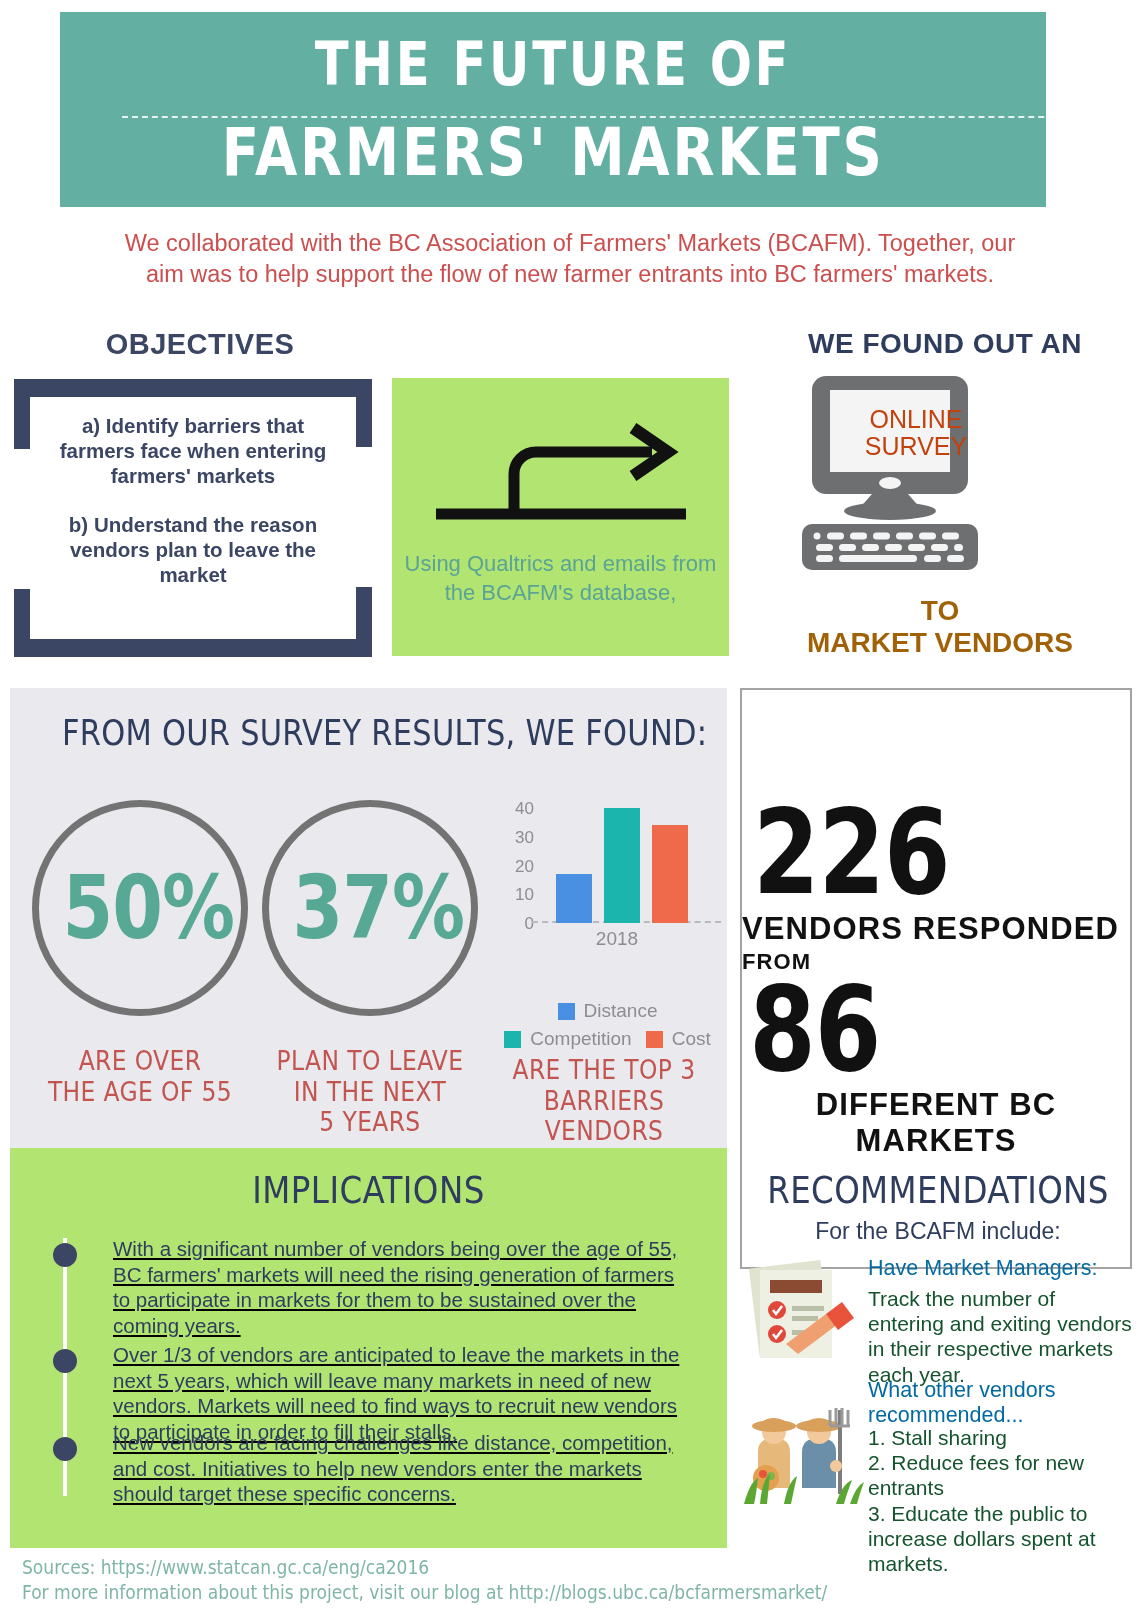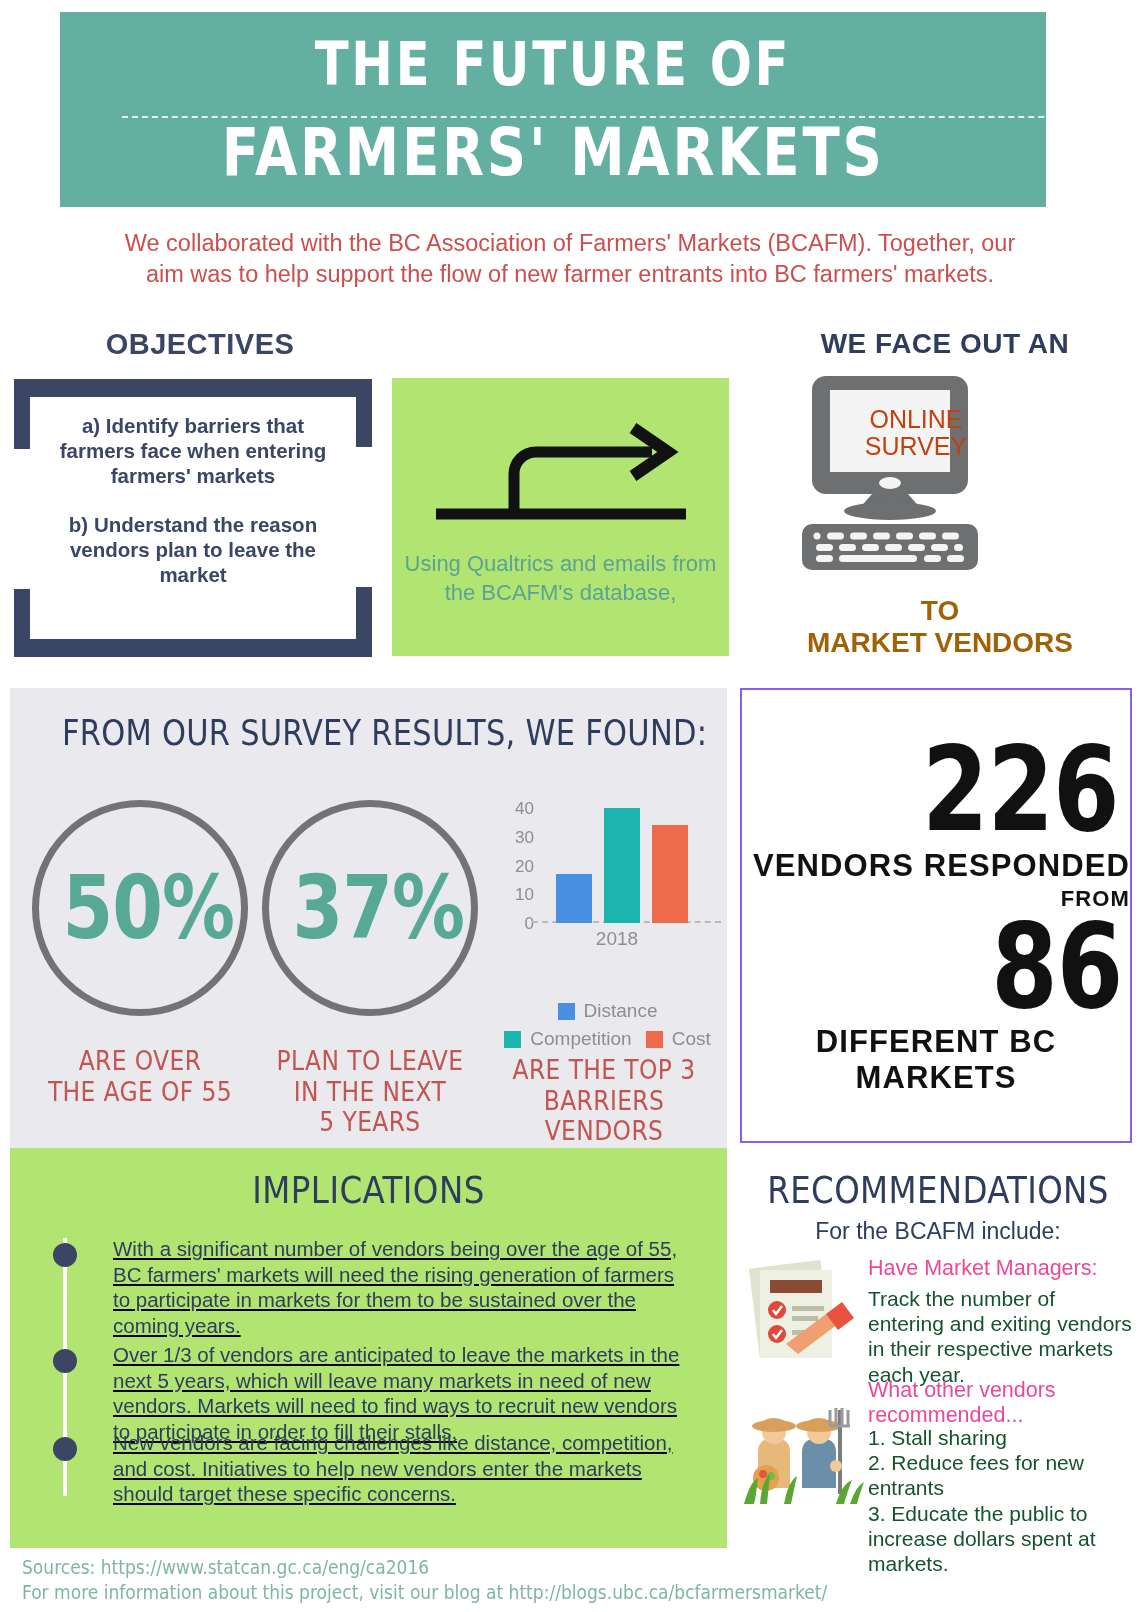--- a/index.html
+++ b/index.html
@@ -228,25 +228,25 @@
   .legend { position: absolute; left: 495px; top: 1000px; width: 225px; }
   .legend-row { display: flex; align-items: center; justify-content: center; gap: 9px; margin-bottom: 6px; }
   .legend-row.two { gap: 14px; }
   .swatch { width: 17px; height: 17px; display: inline-block; }
   .legend-label { color: #8d8d92; font-size: 19px; }
 
   
   .stat-box {
     position: absolute;
     left: 740px; top: 688px;
-    width: 392px; height: 455px;
-    border: 2px solid #8b5cf6;
+    width: 392px; height: 581px;
+    border: 2px solid #a3a3a3;
     background: #ffffff;
     display: flex; flex-direction: column;
-    align-items: flex-end; justify-content: center;
+    align-items: flex-start; justify-content: center;
   }
   .bignum {
     color: #111111;
     font-family: "Liberation Sans Narrow", "DejaVu Sans Condensed", "Liberation Sans", sans-serif;
     font-weight: bold;
     font-size: 118px;
     line-height: .92;
     letter-spacing: -1px;
     transform: scaleX(0.9);
   }
@@ -303,21 +303,21 @@
     transform: scaleX(.95);
   }
   .rec-sub {
     position: absolute; left: 740px; top: 1218px; width: 396px;
     text-align: center;
     color: #2e3c5d;
     font-size: 23px;
   }
   .rec-head {
     position: absolute;
-    color: #ec4899;
+    color: #0369a1;
     font-size: 21.5px;
     line-height: 1.18;
   }
   .rec-body {
     position: absolute;
     color: #14532d;
     font-size: 21px;
     line-height: 1.2;
   }
 
@@ -358,21 +358,21 @@
     <span class="arrow-svg">
       <svg width="262" height="110" viewBox="0 0 262 110">
         <path d="M6 96 H256" stroke="#111" stroke-width="11" fill="none" stroke-linecap="butt"></path>
         <path d="M84 96 V56 a22 22 0 0 1 22 -22 H222" stroke="#111" stroke-width="11" fill="none"></path>
         <path d="M203 10 L238 34 L203 58" stroke="#111" stroke-width="12" fill="none" stroke-linejoin="miter"></path>
       </svg>
     </span>
     <div class="green-text">Using Qualtrics and emails from the BCAFM's database,</div>
   </div>
 
-  <div class="h-wesent">WE FACE OUT AN</div>
+  <div class="h-wesent">WE FOUND OUT AN</div>
   <span class="computer">
     <svg width="180" height="194" viewBox="0 0 180 194">
       <rect x="12" y="0" width="156" height="118" rx="14" fill="#6d6f71"></rect>
       <rect x="30" y="14" width="120" height="82" fill="#f4f4f4"></rect>
       <ellipse cx="90" cy="107" rx="11" ry="6" fill="#f4f4f4"></ellipse>
       <path d="M72 118 h36 l14 16 h-64 z" fill="#6d6f71"></path>
       <ellipse cx="90" cy="135" rx="46" ry="9" fill="#6d6f71"></ellipse>
       <rect x="2" y="148" width="176" height="46" rx="10" fill="#6d6f71"></rect>
       <g fill="#f4f4f4">
         <circle cx="17" cy="160" r="3.5"></circle>

